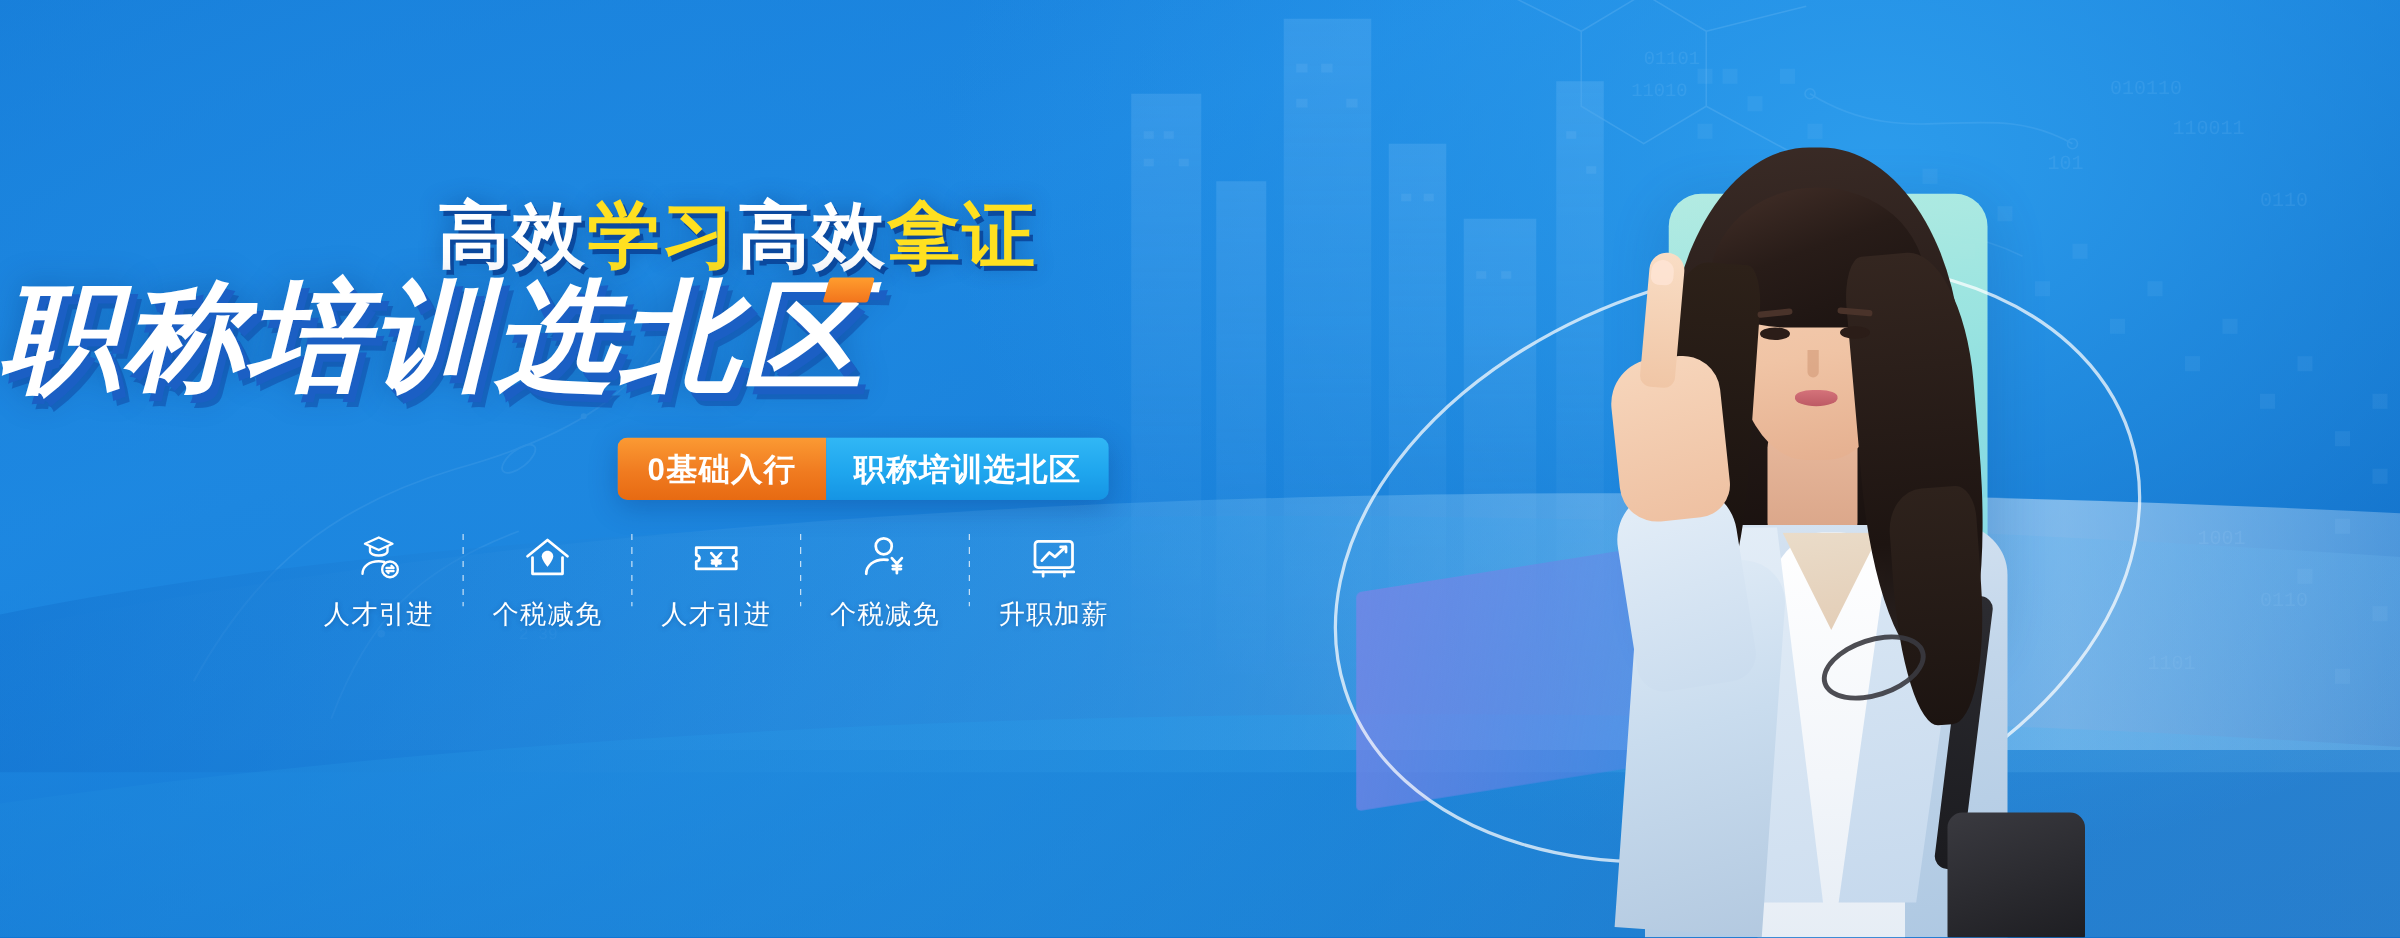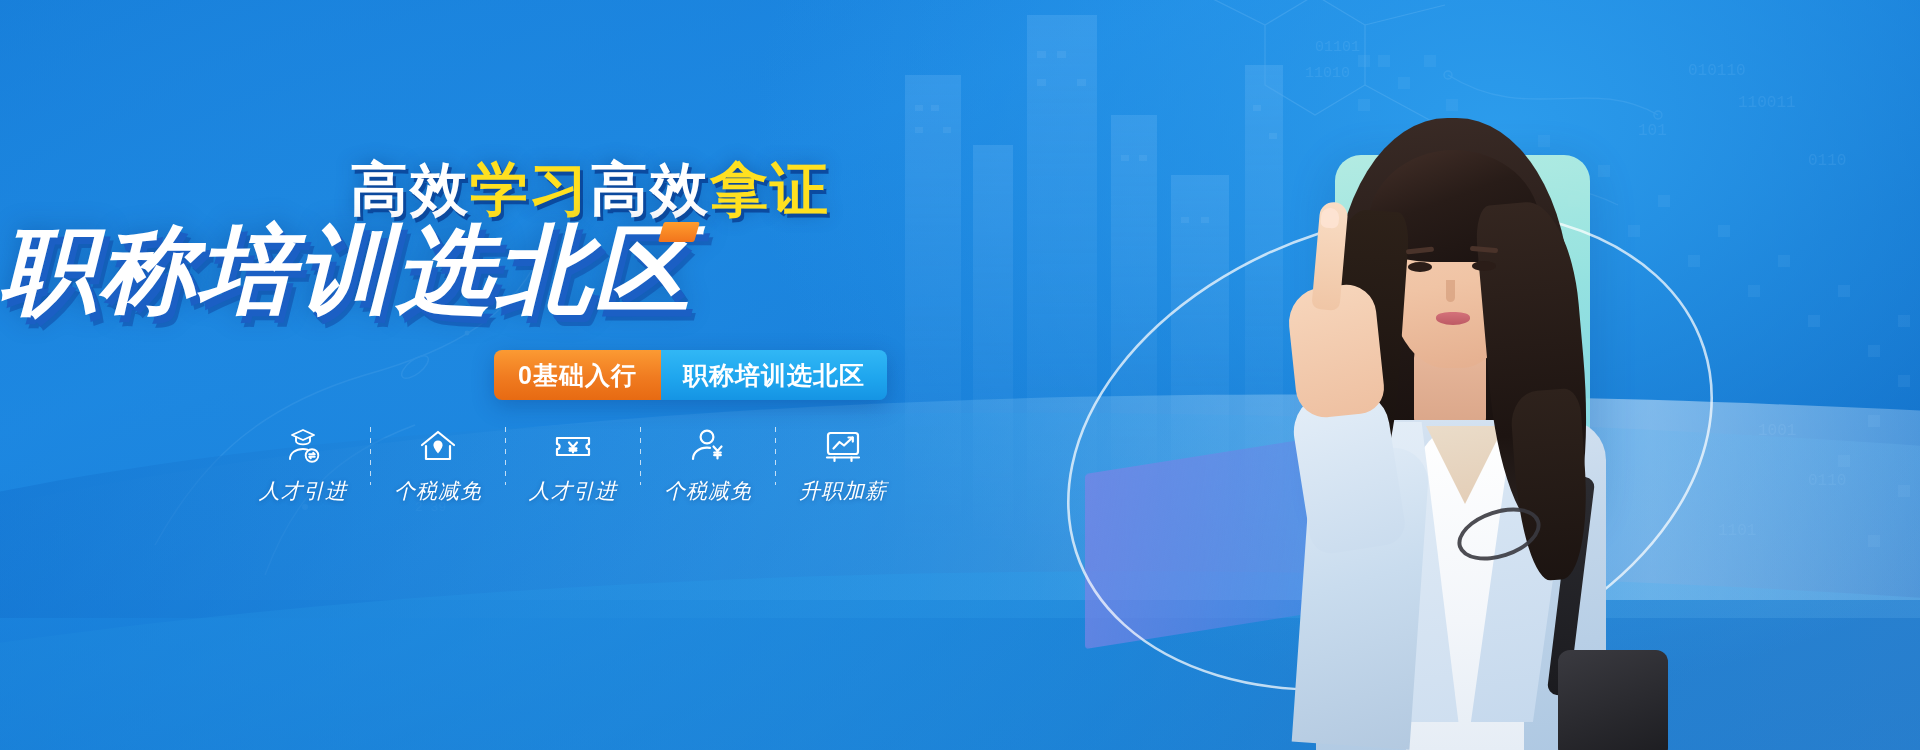--- a/index.html
+++ b/index.html
@@ -159,21 +159,20 @@
     left:236px; top:425px;
     display:flex;
     align-items:flex-start;
   }
   .feature{
     width:134px;
     display:flex;
     flex-direction:column;
     align-items:center;
     gap:10px;
-    font-style:italic;
   }
   .feature .ico{
     width:42px; height:42px;
     display:flex; align-items:center; justify-content:center;
   }
   .feature .ico svg{ display:block; }
   .feature .lbl{
     color:#ffffff;
     font-size:21px;
     letter-spacing:1px;

